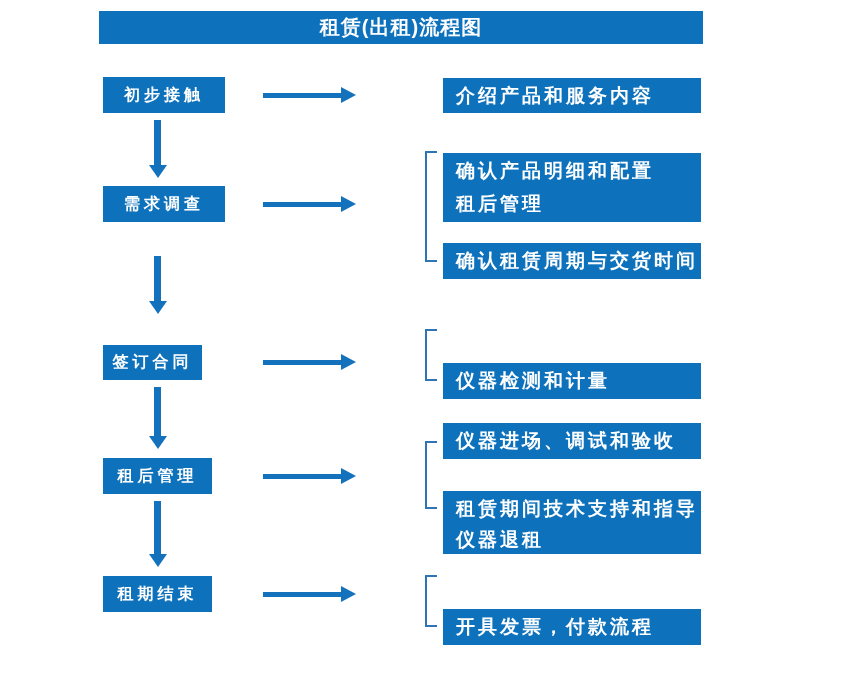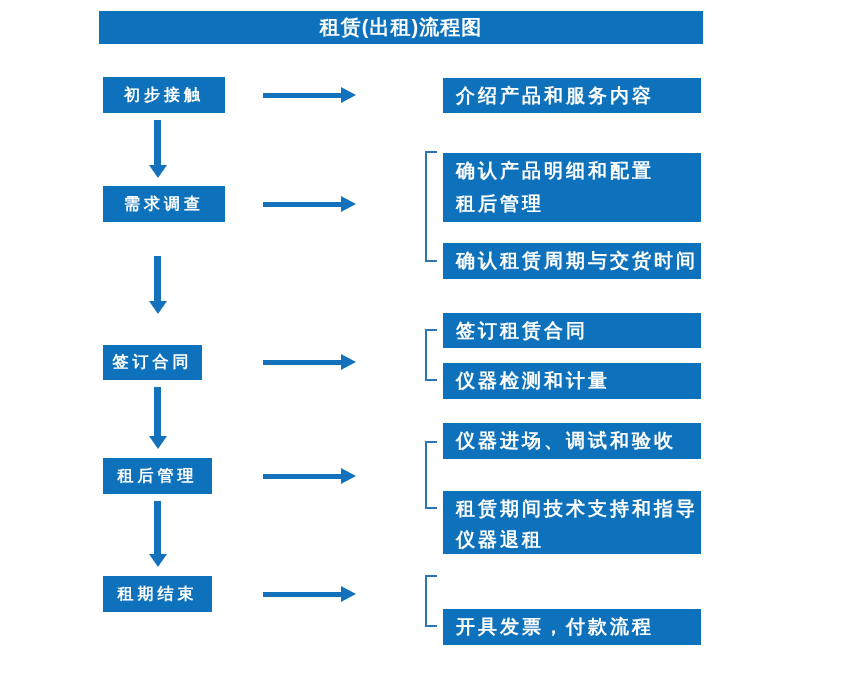--- a/index.html
+++ b/index.html
@@ -107,21 +107,20 @@
   <div class="bracket" style="top:329px;height:52px;"></div>
   <div class="bracket" style="top:441px;height:68px;"></div>
   <div class="bracket" style="top:575px;height:52px;"></div>
 
   <div class="detail-box" style="top:78px;">介绍产品和服务内容</div>
 
   <div class="detail-box" style="top:133px;height:36px;margin-top:20px;">确认产品明细和配置</div>
   <div class="detail-box" style="top:186px;height:36px;">租后管理</div>
   <div class="detail-box" style="top:243px;height:36px;">确认租赁周期与交货时间</div>
 
-  <div class="detail-box" style="top:313px;">签订租赁合同</div>
   <div class="detail-box" style="top:363px;height:36px;">仪器检测和计量</div>
 
   <div class="detail-box" style="top:423px;height:36px;">仪器进场、调试和验收</div>
   <div class="detail-box" style="top:491px;">租赁期间技术支持和指导</div>
 
   <div class="detail-box" style="top:526px;height:28px;">仪器退租</div>
   <div class="detail-box" style="top:609px;height:36px;text-align:center;">开具发票，付款流程</div>
 
 </div>
 

